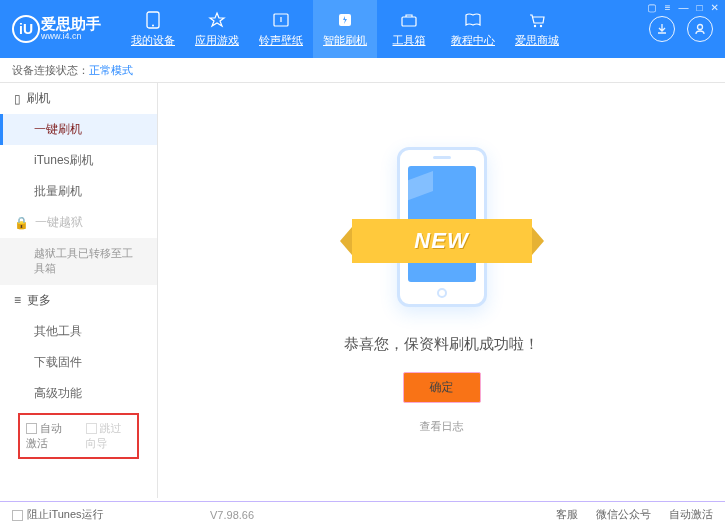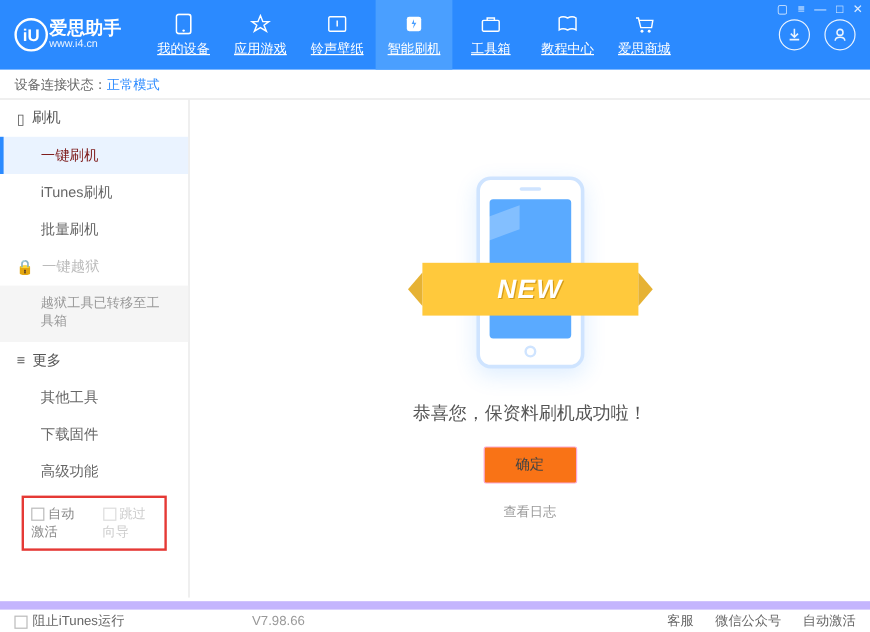--- a/index.html
+++ b/index.html
@@ -53,21 +53,21 @@
 .ribbon { position: absolute; top: 72px; left: 10px; right: 10px; height: 44px; background: #ffc93c; display: flex; align-items: center; justify-content: center; }
 .ribbon::before, .ribbon::after { content: ""; position: absolute; top: 8px; width: 0; height: 0; border-top: 14px solid transparent; border-bottom: 14px solid transparent; }
 .ribbon::before { left: -12px; border-right: 12px solid #e6b234; }
 .ribbon::after { right: -12px; border-left: 12px solid #e6b234; }
 .ribbon-text { font-size: 22px; font-weight: 900; font-style: italic; color: #fff; letter-spacing: 1px; text-shadow: 1px 1px 0 #d49c1a; }
 
 .success-msg { font-size: 15px; color: #555; margin-bottom: 18px; }
 .ok-btn { padding: 6px 26px; border: 1px solid #f9a8d4; background: #f97316; font-size: 12px; color: #444; cursor: pointer; border-radius: 2px; margin-bottom: 16px; }
 .log-link { font-size: 11px; color: #999; cursor: pointer; }
 
-.footer { position: absolute; bottom: 0; left: 0; right: 0; height: 26px; border-top: 7px solid #c4b5fd; display: flex; align-items: center; padding: 0 12px; font-size: 11px; color: #666; background: #fff; }
+.footer { position: absolute; bottom: 0; left: 0; right: 0; height: 26px; border-top: 1px solid #c4b5fd; display: flex; align-items: center; padding: 0 12px; font-size: 11px; color: #666; background: #fff; }
 .footer .chk { margin-right: 4px; }
 .footer-right { margin-left: auto; display: flex; gap: 18px; }
 .footer-center { position: absolute; left: 210px; color: #999; }
 
 svg { display: block; }
 </style>
 </head>
 <body>
 
 <div class="header">

